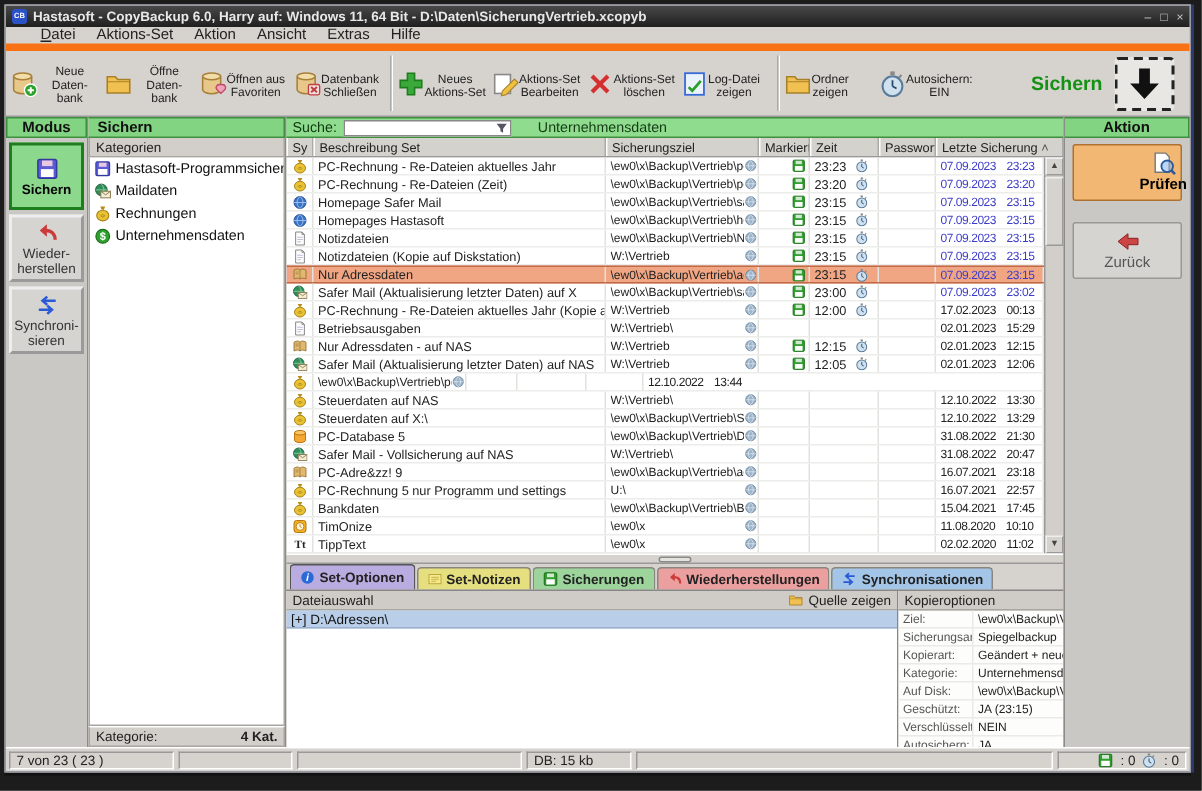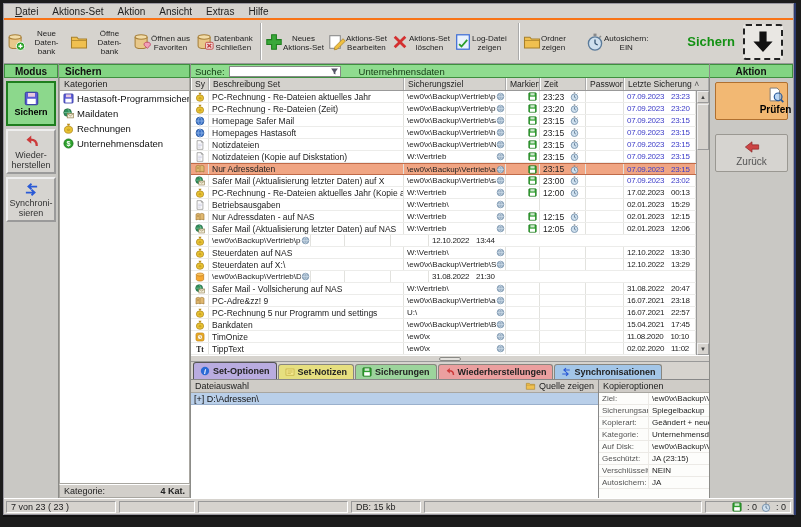--- a/index.html
+++ b/index.html
@@ -11,22 +11,22 @@
   .ic svg{width:100%;height:100%;display:block;}
   
   .titlebar{height:14px;background:linear-gradient(#484848,#1f1f1f);color:#e8e8e8;display:flex;
     align-items:center;padding:0 4px;font-size:9px;font-weight:bold;flex:none;}
   .titlebar .app-ic{width:10px;height:10px;background:#2c52c8;border-radius:2px;color:#fff;font-size:5px;
     display:flex;align-items:center;justify-content:center;margin-right:4px;font-weight:bold;}
   .titlebar .t{flex:1;white-space:nowrap;overflow:hidden;}
   .wbtns{display:flex;gap:6px;color:#c8c8c8;font-size:8px;font-weight:normal;}
   .wbtns span{cursor:default;}
   
-  .menubar{height:16px;background:#d6d3ce;border-bottom:2px solid #f97316;display:flex;align-items:center;
-    font-size:10px;color:#222;flex:none;padding-left:4px;}
+  .menubar{height:16px;background:#d6d3ce;border-bottom:5px solid #f97316;display:flex;align-items:center;
+    font-size:10px;color:#222;flex:none;padding-left:16px;}
   .menubar .mi{padding:1px 7px;}
   .menubar .mi u{text-decoration:underline;}
   
   .toolbar{height:44px;background:#d6d3ce;border-bottom:1px solid #999;display:flex;align-items:stretch;
     flex:none;padding:1px 2px;}
   .tbtn{width:63px;display:flex;flex-direction:row;align-items:center;justify-content:flex-start;
     padding-top:2px;font-size:8px;line-height:9px;color:#222;text-align:center;border:1px solid transparent;}
   .tbtn .ic{width:18px;height:18px;margin-bottom:1px;}
   .tsep{width:2px;margin:2px 2px;border-left:1px solid #aaa;border-right:1px solid #fff;}
   .tb-right{flex:1;display:flex;align-items:center;justify-content:flex-end;gap:8px;padding-right:8px;}
@@ -118,20 +118,29 @@
   .seg{height:12px;border:1px solid;border-color:#999 #fff #fff #999;display:flex;align-items:center;
     padding:0 4px;white-space:nowrap;overflow:hidden;}
   .seg.grow{flex:1;}
   .seg .ic{width:10px;height:10px;margin-right:1px;}
 </style>
 </head>
 <body>
 
 <div class="win">
 
+  <div class="titlebar">
+    <span class="app-ic">CB</span>
+    <span class="t">Hastasoft - CopyBackup 6.0, Harry auf: Windows 11, 64 Bit - D:\Daten\SicherungVertrieb.xcopyb</span>
+    <span class="wbtns" id="wbtns">
+        <span>–</span>
+        <span>□</span>
+        <span>×</span>
+      </span>
+  </div>
 
   <div class="menubar" id="menubar">
       <span class="mi"><u>D</u>atei</span>
       <span class="mi">Aktions-Set</span>
       <span class="mi">Aktion</span>
       <span class="mi">Ansicht</span>
       <span class="mi">Extras</span>
       <span class="mi">Hilfe</span>
     </div>
 
@@ -1023,20 +1032,21 @@
             </div>
             <div class="tr">
               <span class="td c-sy" style="width:18px">
                 <span class="ic" style="width:10px;height:10px">
                   <svg viewBox="0 0 12 12">
                     <path d="M1.6 3v6c0 1 2 1.9 4.4 1.9S10.4 10 10.4 9V3" fill="#f5a832" stroke="#bb7414" stroke-width="0.8"></path>
                     <ellipse cx="6" cy="3" rx="4.4" ry="1.8" fill="#fcc662" stroke="#bb7414" stroke-width="0.8"></ellipse>
                   </svg>
                 </span>
               </span>
+              <span class="td" style="width:195px">PC-Database 5</span>
               <span class="td c-ziel" style="width:102px">
                 <span class="pth">\ew0\x\Backup\Vertrieb\DataB</span>
                 <span class="ic" style="width:9px;height:9px">
                   <svg viewBox="0 0 12 12">
                     <circle cx="6" cy="6" r="4.5" fill="#9fb4c8" stroke="#5a7a9a" stroke-width="0.7"></circle>
                     <path d="M1.5 6h9M6 1.5c2.8 2.8 2.8 6.2 0 9M6 1.5c-2.8 2.8-2.8 6.2 0 9" fill="none" stroke="#e0ecf6" stroke-width="0.6"></path>
                   </svg>
                 </span>
               </span>
               <span class="td c-mark" style="width:34px"></span>

